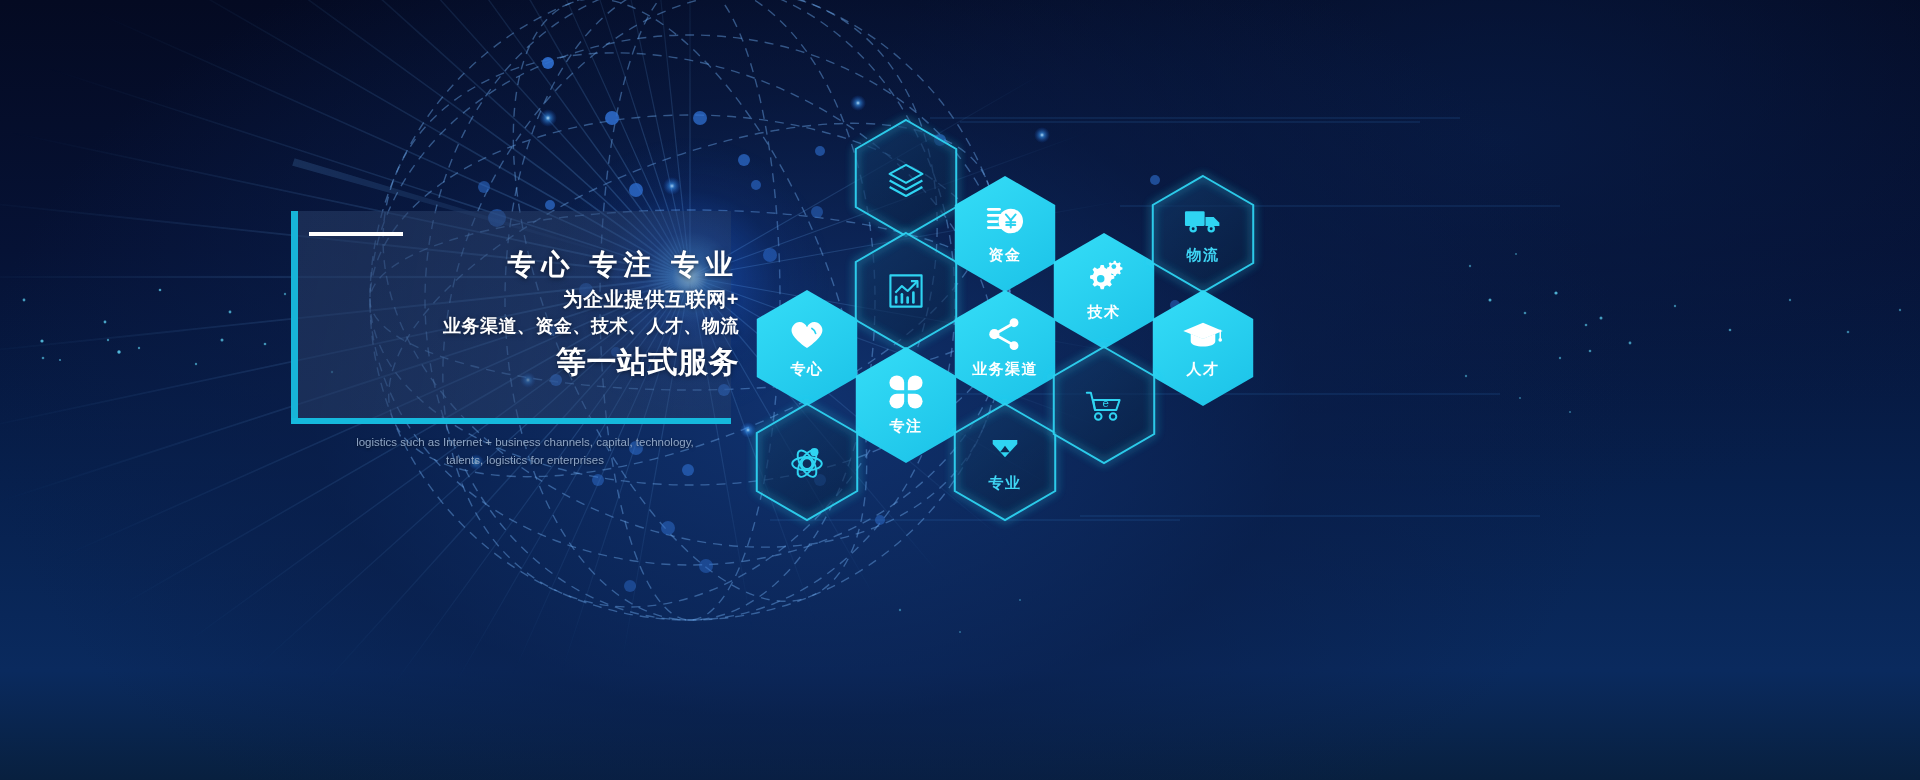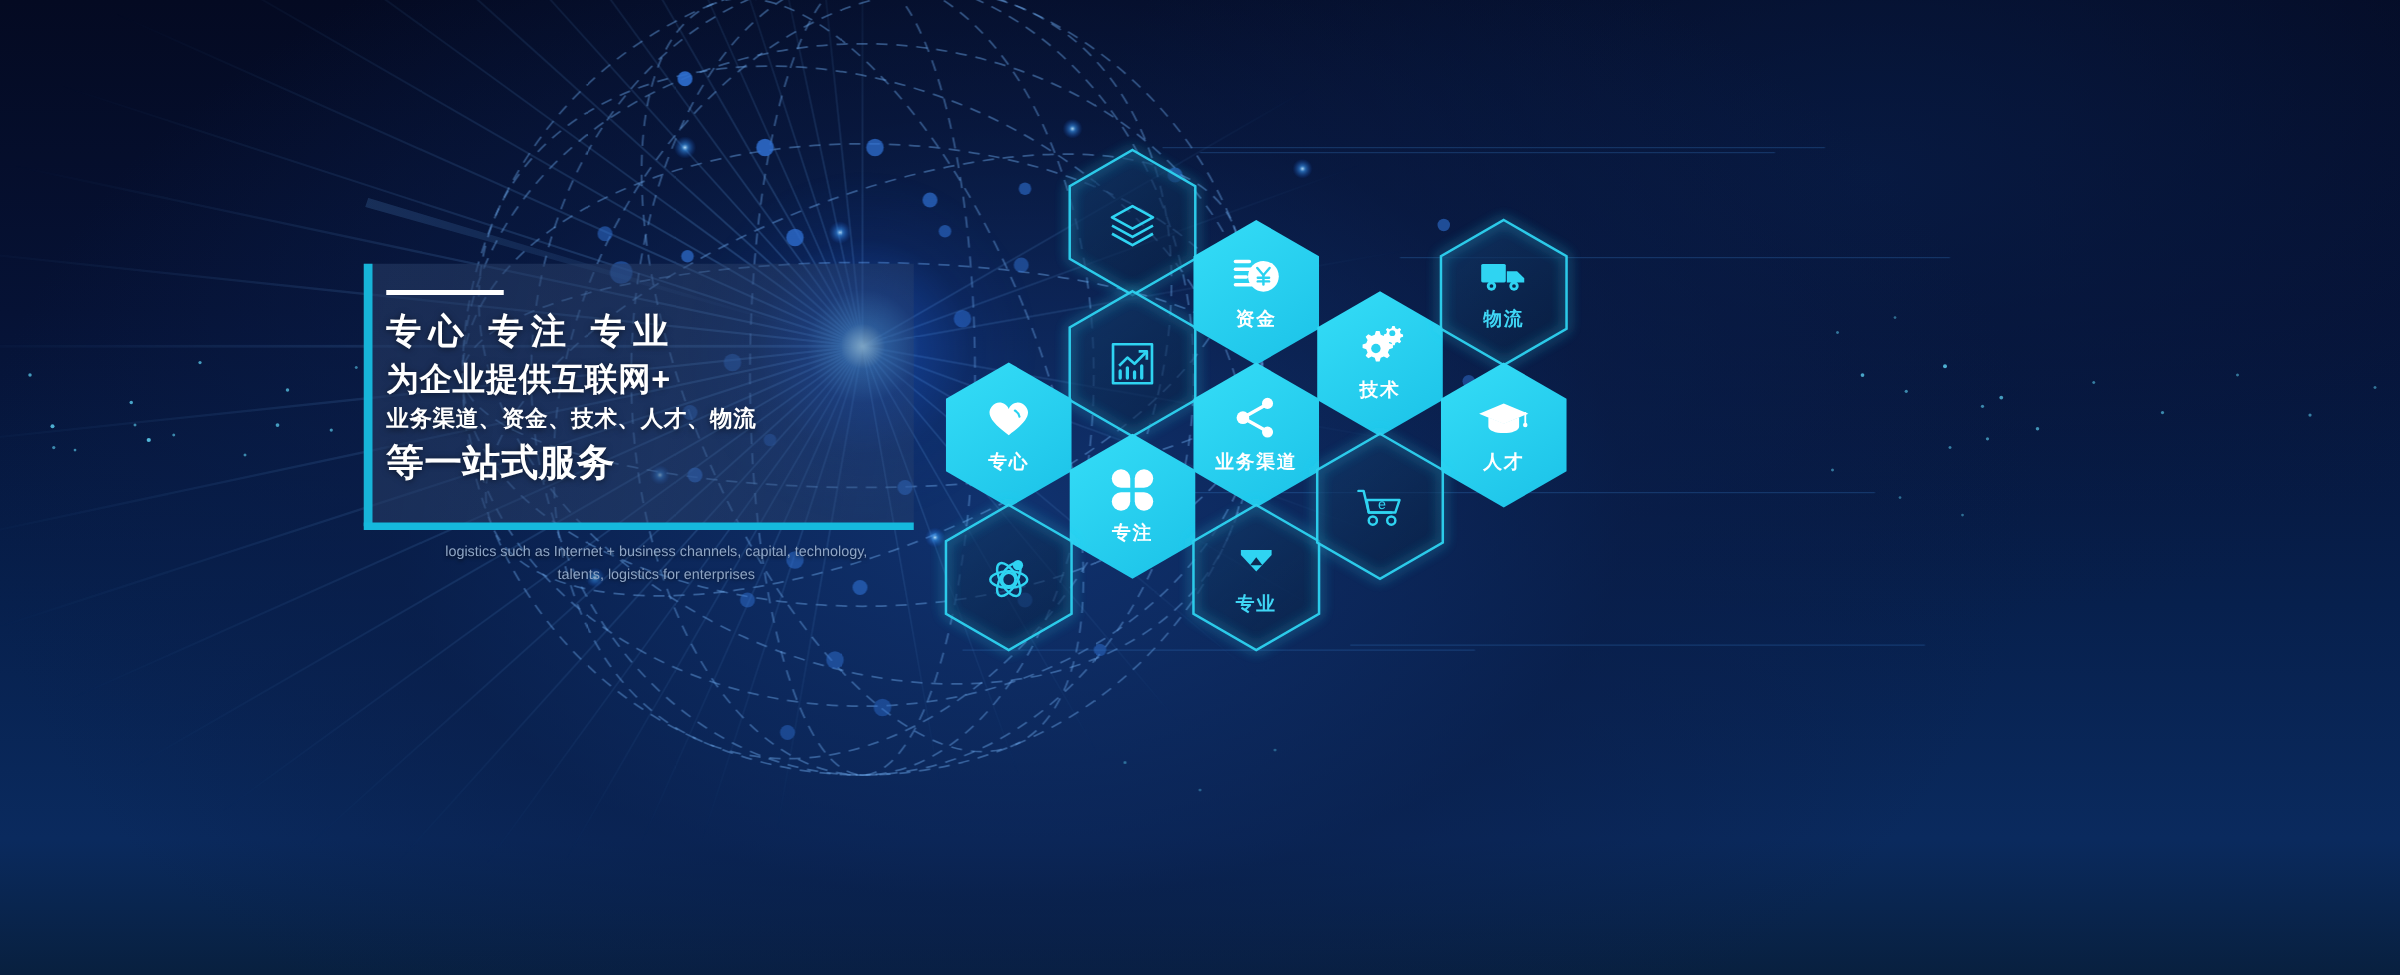--- a/index.html
+++ b/index.html
@@ -45,24 +45,25 @@
   }
   .headrule{
     position:absolute; left:309px; top:232px; width:94px; height:4px;
     background:#ffffff;
   }
   .txt{
     position:absolute; left:309px; top:245px; width:430px;
     color:#fff; font-weight:bold; line-height:1.44;
     text-shadow:0 1px 5px rgba(0,0,0,.55);
     letter-spacing:.5px;
+    text-align:right;
   }
   .tl{ display:block; white-space:nowrap; }
   .tl.l1{ font-size:28px; letter-spacing:6px; }
-  .tl.l2{ font-size:26px; }
+  .tl.l2{ font-size:20px; }
   .tl.l3{ font-size:18px; }
   .tl.l4{ font-size:30px; }
 
   .subtxt{
     position:absolute; left:330px; top:434px; width:390px;
     text-align:center; color:#8fa5c4; font-size:11.5px; line-height:1.55;
     text-shadow:0 1px 3px rgba(0,0,0,.6);
   }
 
   

